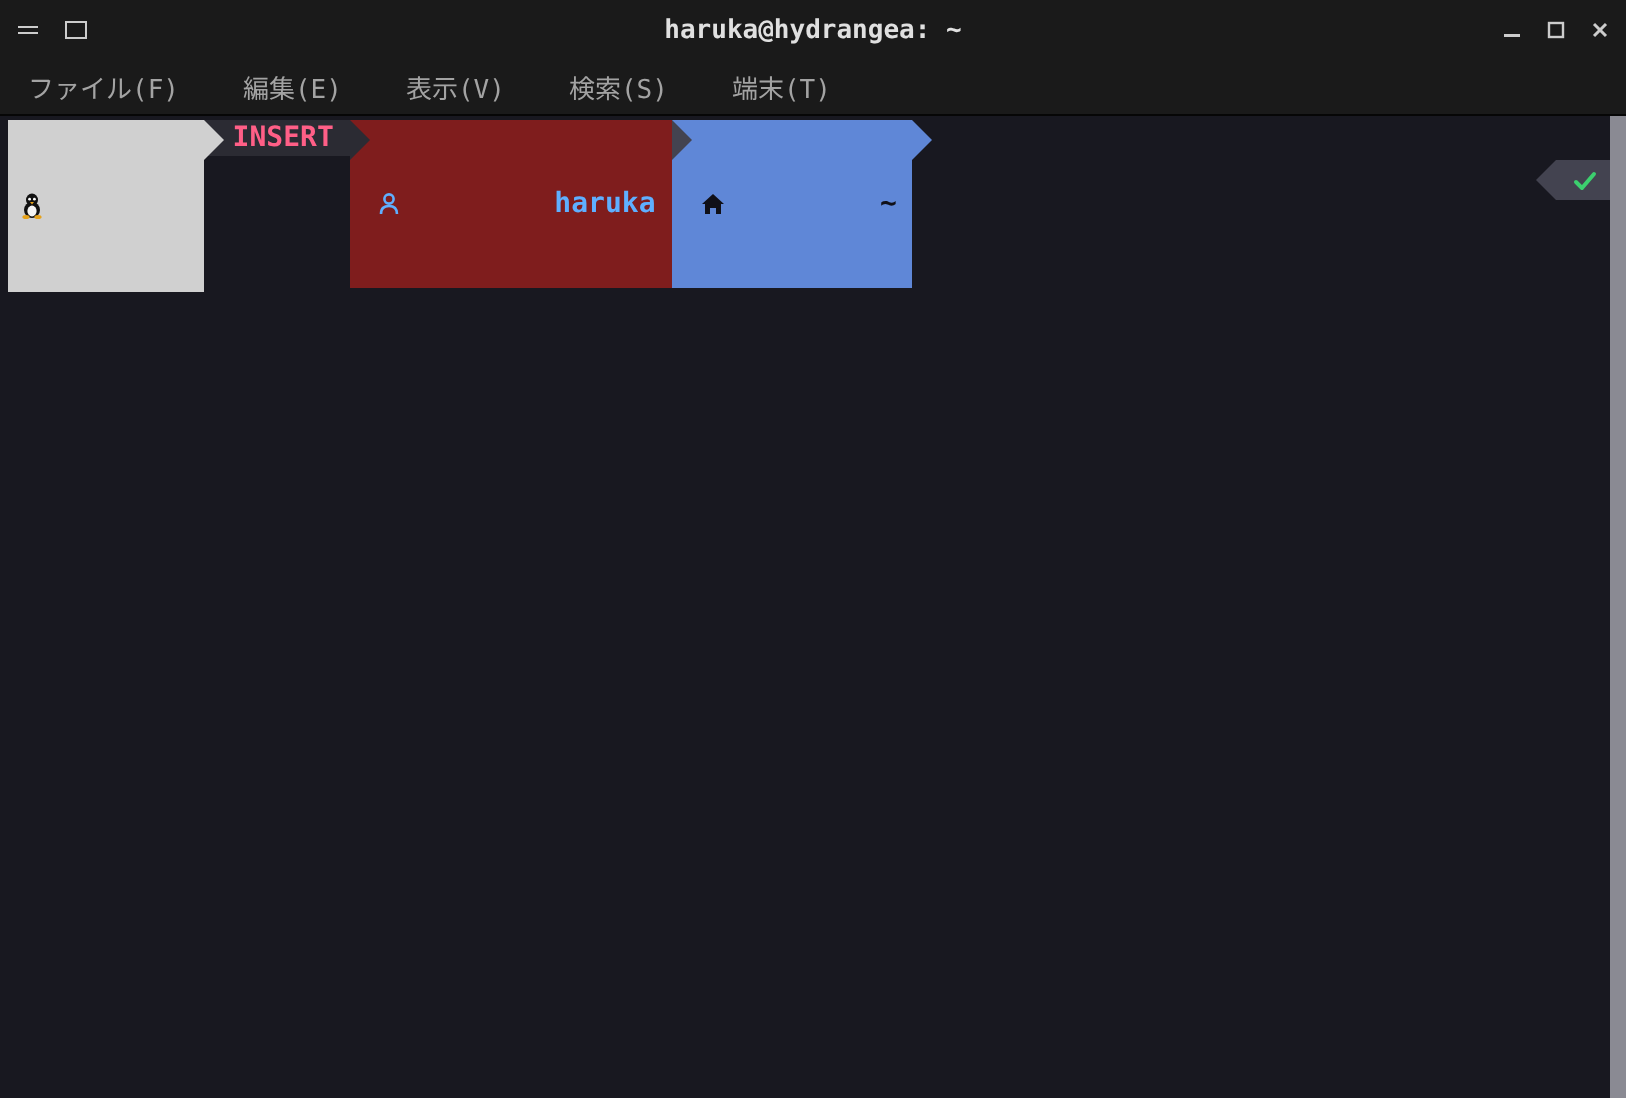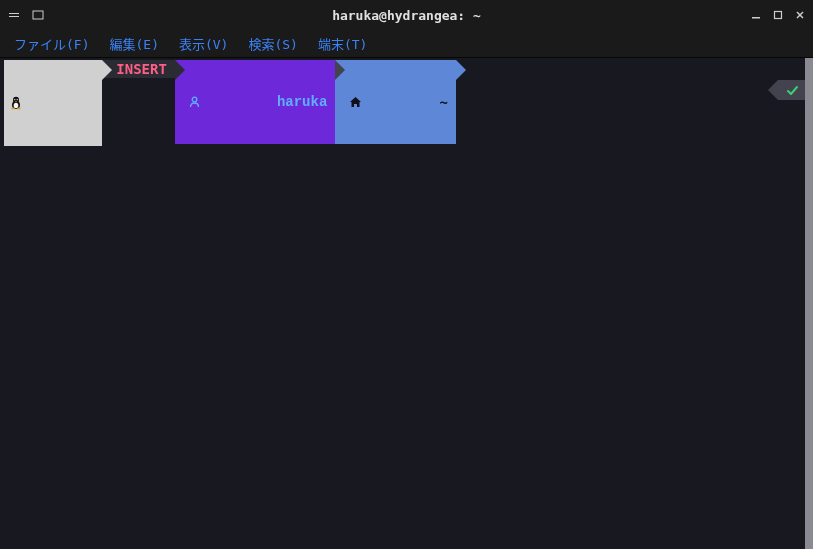--- a/index.html
+++ b/index.html
@@ -33,22 +33,22 @@
     left: 50%;
     transform: translateX(-50%);
   }
   .tb-icon { cursor: pointer; display: inline-flex; align-items: center; }
   .menubar {
     height: 28px;
     background: #1a1a1a;
     display: flex;
     align-items: center;
     padding: 0 6px;
-    gap: 4px;
-    color: #3b82f6;
+    gap: 16px;
+    color: #a3a3a3;
     font-size: 13px;
     border-bottom: 1px solid #060606;
   }
   .menu-item { padding: 3px 8px; cursor: pointer; }
   .terminal {
     position: relative;
     width: 100%;
     height: calc(100% - 58px);
     background: #181820;
     font-family: "DejaVu Sans Mono", monospace;
@@ -77,21 +77,21 @@
     top: 0;
     width: 0; height: 0;
     border-top: 10px solid transparent;
     border-bottom: 10px solid transparent;
     z-index: 2;
   }
   .seg-os   { background: #d0d0d0; color: #222; }
   .seg-os .arrow   { border-left: 10px solid #d0d0d0; }
   .seg-mode { background: #2b2b33; color: #ff5f87; padding-left: 14px;}
   .seg-mode .arrow { border-left: 10px solid #2b2b33; }
-  .seg-user { background: #6d28d9; color: #5fafff; padding-left: 14px; font-family: Liberation Mono, monospace;}
+  .seg-user { background: #7f1d1d; color: #5fafff; padding-left: 14px;}
   .seg-user .arrow { border-left: 10px solid #434350; }
   .seg-host { background: #2b2b33; color: #d7af5f; padding-left: 14px;}
   .seg-host .arrow { border-left: 10px solid #2b2b33; }
   .seg-path { background: #5f87d7; color: #101018; padding-left: 14px;}
   .seg-path .arrow { border-left: 10px solid #5f87d7; }
   .right-status {
     position: absolute;
     right: 6px;
     top: 22px;
     display: flex;

